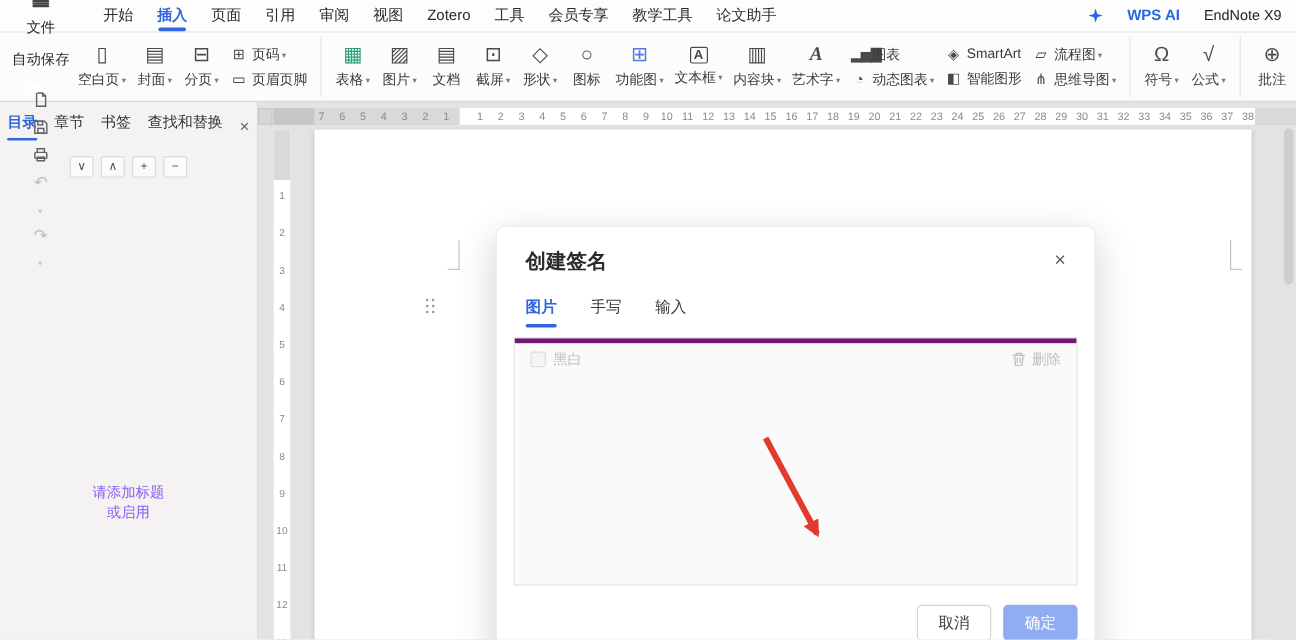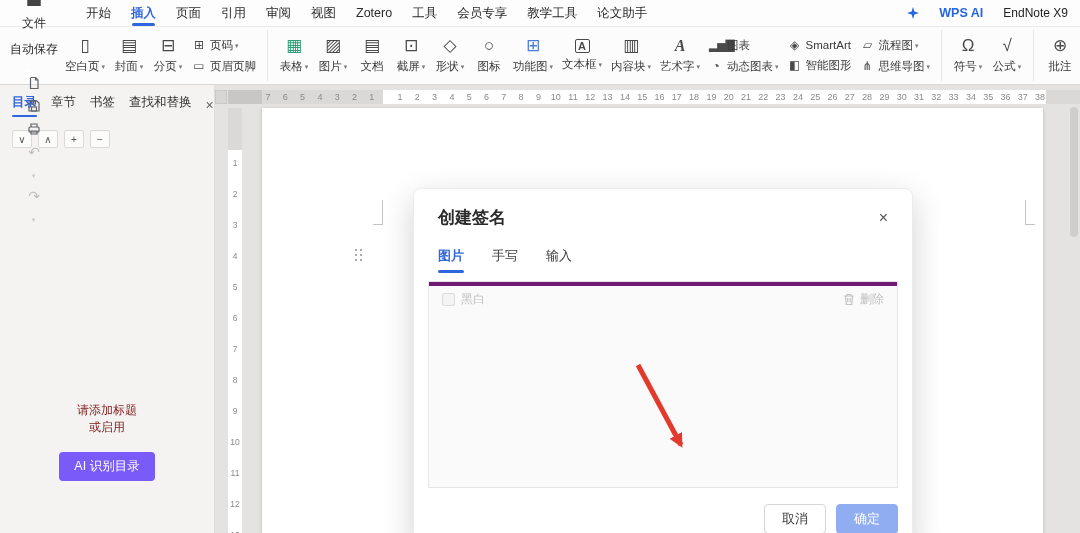--- a/index.html
+++ b/index.html
@@ -39,31 +39,31 @@
   .ric.boxed{font-size:11px;line-height:13px;height:14px;width:15px;text-align:center;border:1px solid #4a4a4a;border-radius:2px;font-weight:bold;}
   .ric.art{font-family:"Liberation Serif","DejaVu Serif",serif;font-style:italic;font-weight:bold;font-size:16px;}
   .ric.bars{letter-spacing:-1px;font-size:11px;}
   .rlabel{display:flex;align-items:center;gap:2px;font-size:11.5px;color:#3a3a3a;white-space:nowrap;}
   .rarrow{font-size:7px;color:#7a7a7a;margin-top:1px;}
   .rstack{display:flex;flex-direction:column;justify-content:center;gap:6px;padding:0 4px;}
   .rsrow{display:flex;align-items:center;gap:4px;font-size:11.5px;color:#3a3a3a;white-space:nowrap;}
   .rsrow .ric{font-size:12px;height:13px;line-height:13px;width:14px;text-align:center;}
 
   
-  .sidebar{position:absolute;left:0;top:85px;width:215px;bottom:0;background:#f4f3f1;border-right:1px solid #e0dedc;z-index:5;display:flex;flex-direction:column;}
+  .sidebar{position:absolute;left:0;top:85px;width:215px;bottom:0;background:#f4f3f1;border-right:1px solid #e0dedc;z-index:5;display:flex;flex-direction:column;align-items:center;}
   .side-tabs{display:flex;align-items:center;gap:14px;padding:9px 12px 7px;font-size:12.5px;color:#333;}
   .side-tab{position:relative;padding-bottom:4px;white-space:nowrap;}
   .side-tab.active{color:var(--blue);font-weight:bold;}
   .side-tab.active::after{content:"";position:absolute;left:0;right:0;bottom:-2px;height:2.5px;border-radius:2px;background:var(--blue);}
   .side-close{margin-left:auto;color:#666;font-size:14px;line-height:1;}
   .side-controls{display:flex;gap:6px;padding:8px 12px;}
   .sbtn{width:20px;height:18px;border:1px solid #dcdad7;background:#fbfbfa;border-radius:2px;color:#555;font-size:10px;display:flex;align-items:center;justify-content:center;}
   .side-empty{margin-top:246px;text-align:center;}
   .se-title{font-size:13px;font-weight:bold;color:#333;margin-bottom:8px;}
-  .se-line{font-size:12px;color:#7f1d1d;line-height:17px;}
+  .se-line{font-size:12px;color:#8b5cf6;line-height:17px;}
   .ai-btn{display:block;margin:16px auto 0;background:var(--purple);color:#fff;border:none;border-radius:4px;padding:6px 15px;font-size:12.5px;font-family:inherit;}
 
   
   .doc-area{position:absolute;left:215px;top:85px;right:0;bottom:0;background:#e4e3e2;overflow:hidden;}
   .ruler-corner{position:absolute;left:0;top:5px;width:12px;height:14px;background:#d8d6d4;border:1px solid #cac8c6;}
   .h-ruler{position:absolute;left:13px;top:5px;height:14px;width:852px;background:#c9c7c5;}
   .h-seg{position:absolute;top:0;bottom:0;}
   .h-num{position:absolute;top:1.5px;transform:translateX(-50%);font-size:9px;color:#8a8a8a;line-height:11px;}
   .v-ruler{position:absolute;left:13px;top:23px;width:14px;bottom:0;background:#fff;}
   .v-seg{position:absolute;left:0;right:0;}
@@ -358,21 +358,20 @@
     <div class="side-controls">
         <button class="sbtn">∨</button>
         <button class="sbtn">∧</button>
         <button class="sbtn">+</button>
         <button class="sbtn">−</button>
       </div>
     <div class="side-empty">
       <div class="se-line">请添加标题</div>
       <div class="se-line">或启用</div>
     </div>
-    <button class="ai-btn">AI 识别目录</button>
   </aside>
 
   <div class="doc-area">
     <div class="ruler-corner"></div>
     <div class="h-ruler">
       <div class="h-seg" style="left:0;width:34px;background:#c9c7c5;"></div>
       <div class="h-seg" style="left:34px;width:121px;background:#dbd9d7;"></div>
       <div class="h-seg" style="left:155px;width:663px;background:#ffffff;"></div>
       <div class="h-seg" style="left:818px;right:0;background:#dbd9d7;"></div>
     <span class="h-num" style="left: 40px;">7</span>

